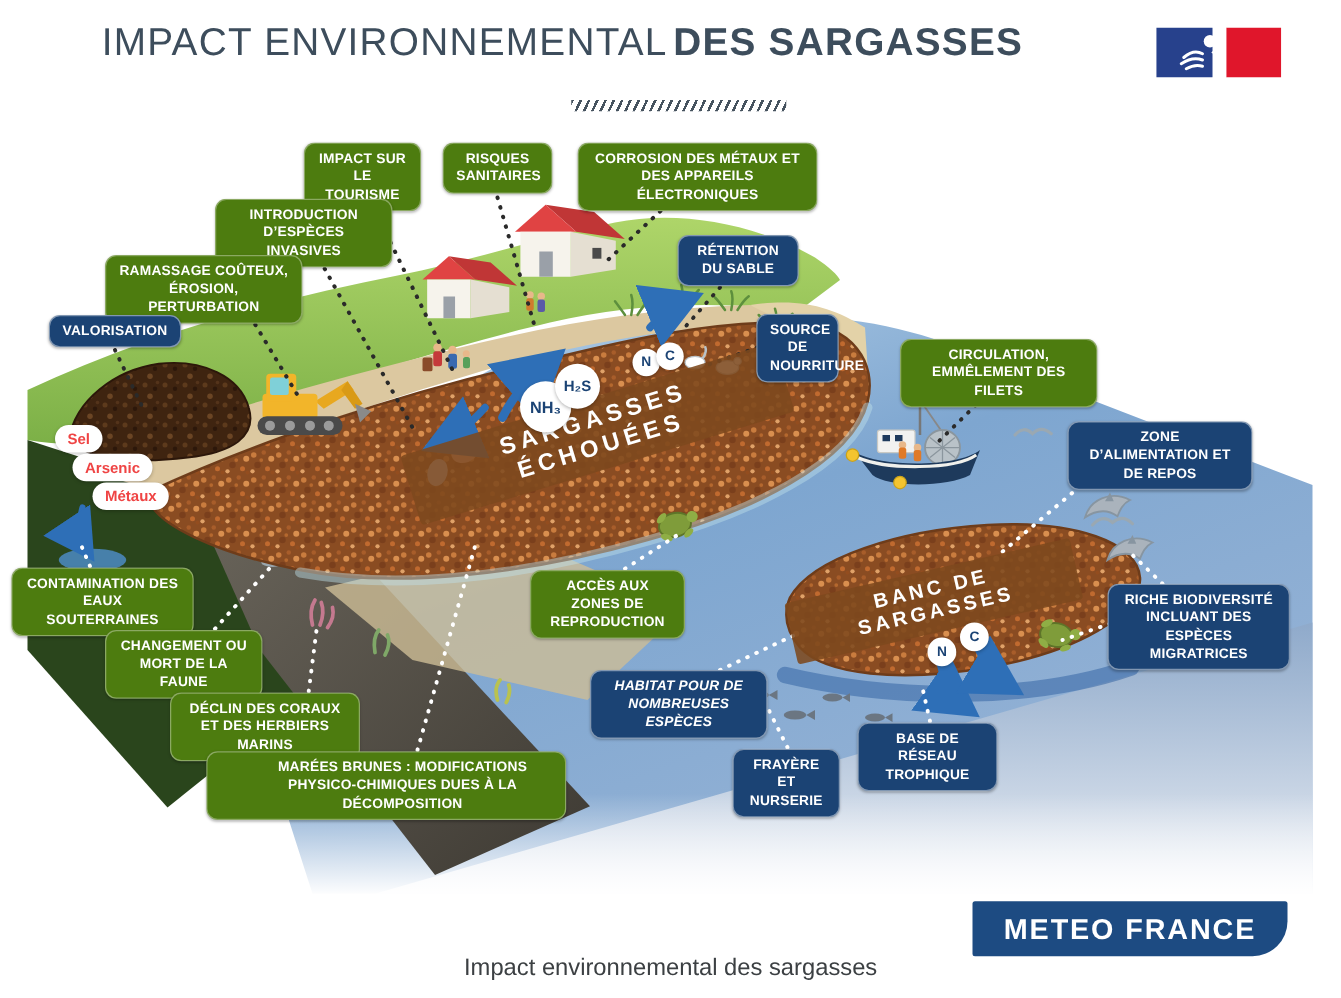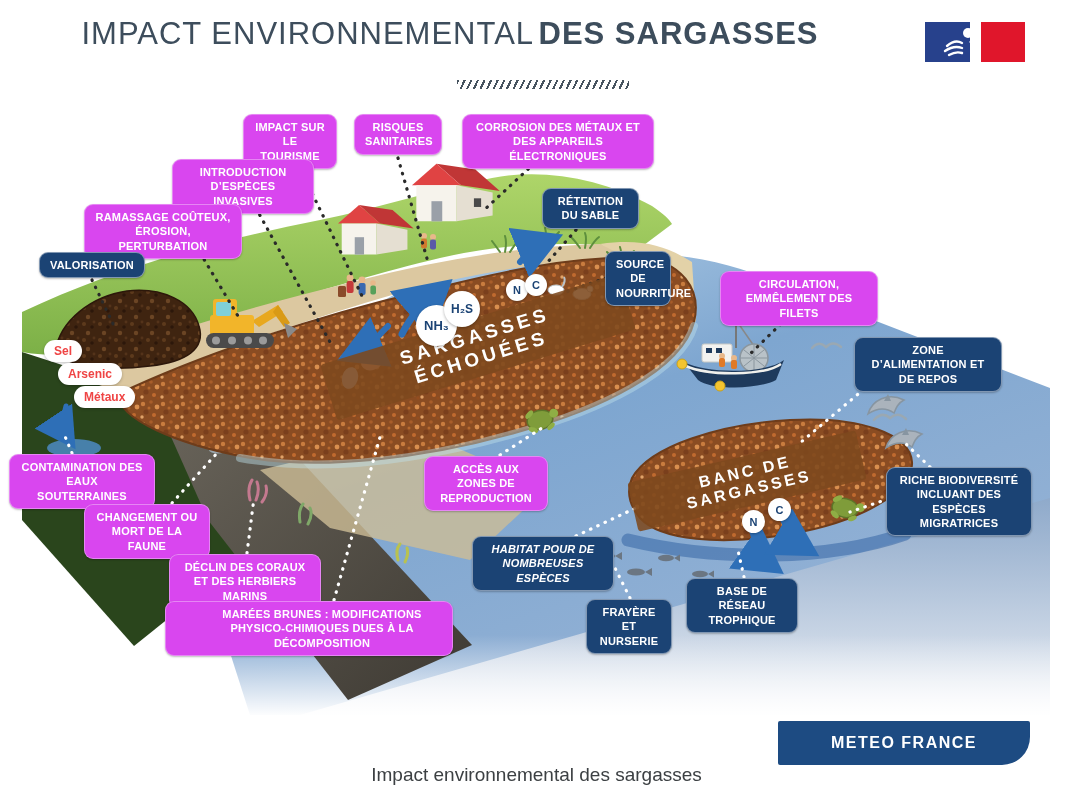--- a/index.html
+++ b/index.html
@@ -8,39 +8,39 @@
   
   #title-wrap{position:absolute;left:0;top:16px;width:900px;text-align:center;color:#3d4d5c;}
   #title-wrap .t-reg{font-size:31px;font-weight:500;letter-spacing:1px;}
   #title-wrap .t-bold{font-size:31px;font-weight:800;letter-spacing:1px;}
   #hatch{position:absolute;left:457px;top:80px;width:172px;height:9px;
          background:repeating-linear-gradient(115deg,#46535f 0 2px,transparent 2px 6px);}
   
   .callout{position:absolute;box-sizing:border-box;padding:5px 10px;border-radius:9px;
            color:#fff;font-size:11px;font-weight:700;line-height:1.3;text-align:center;
            letter-spacing:.2px;box-shadow:0 1px 2px rgba(0,0,0,.25);z-index:5;}
-  .callout.brown{background:#d946ef;border:1px solid rgba(255,255,255,.35);}
+  .callout.brown{background:#4d7c0f;border:1px solid rgba(255,255,255,.35);}
   .callout.blue{background:#1b4374;border:1px solid rgba(255,255,255,.45);}
   
   .pill{position:absolute;background:#fff;color:#ef4444;font-size:12px;font-weight:700;
         padding:4px 10px;border-radius:14px;box-shadow:0 1px 3px rgba(0,0,0,.25);z-index:5;}
   
   .chem{position:absolute;background:#fff;color:#1b4374;font-weight:700;border-radius:50%;
         display:flex;align-items:center;justify-content:center;
         box-shadow:0 1px 3px rgba(0,0,0,.3);z-index:5;}
   
   .banner{position:absolute;color:#fff;font-weight:700;text-align:center;z-index:4;
           background:rgba(125,73,30,.88);border-radius:3px;padding:7px 8px;box-sizing:border-box;}
   #banner-beached{left:322px;top:318px;width:312px;font-size:19px;letter-spacing:4px;
                   transform:rotate(-17deg);}
   #banner-bank{left:630px;top:456px;width:234px;font-size:16px;letter-spacing:3px;
                transform:rotate(-13deg);}
   
   #meteo-box{position:absolute;left:778px;top:721px;width:252px;height:44px;background:#1d4b82;
-             border-radius:2px 2px 28px 2px;color:#fff;font-size:16px;font-weight:800;
+             border-radius:2px 2px 28px 2px;color:#fff;font-size:23px;font-weight:800;
              letter-spacing:1.5px;display:flex;align-items:center;justify-content:center;z-index:5;}
   #caption{position:absolute;left:0;top:764px;width:1073px;text-align:center;color:#3c4043;
            font-size:19px;z-index:5;}
   #flag{position:absolute;left:925px;top:22px;z-index:5;}
   #scene{position:absolute;left:0;top:0;z-index:1;}
 </style>
 </head>
 <body>
 
 <div id="stage">
@@ -320,21 +320,21 @@
   <div class="callout brown" style="left:462px;top:114px;width:192px;">CORROSION DES MÉTAUX ET DES APPAREILS ÉLECTRONIQUES</div>
   <div class="callout brown" style="left:172px;top:159px;width:142px;">INTRODUCTION D’ESPÈCES INVASIVES</div>
   <div class="callout brown" style="left:84px;top:204px;width:158px;">RAMASSAGE COÛTEUX, ÉROSION, PERTURBATION</div>
   <div class="callout blue" style="left:39px;top:252px;white-space:nowrap;">VALORISATION</div>
   <div class="callout blue" style="left:542px;top:188px;width:97px;">RÉTENTION DU SABLE</div>
   <div class="callout blue" style="left:605px;top:251px;width:66px;">SOURCE DE NOURRITURE</div>
   <div class="callout brown" style="left:720px;top:271px;width:158px;">CIRCULATION, EMMÊLEMENT DES FILETS</div>
   <div class="callout brown" style="left:9px;top:454px;width:146px;">CONTAMINATION DES EAUX SOUTERRAINES</div>
   <div class="callout blue" style="left:854px;top:337px;width:148px;">ZONE D’ALIMENTATION ET DE REPOS</div>
   <div class="callout brown" style="left:84px;top:504px;width:126px;">CHANGEMENT OU MORT DE LA FAUNE</div>
-  <div class="callout brown" style="left:136px;top:554px;width:152px;margin-left:33px;">DÉCLIN DES CORAUX ET DES HERBIERS MARINS</div>
+  <div class="callout brown" style="left:136px;top:554px;width:152px;">DÉCLIN DES CORAUX ET DES HERBIERS MARINS</div>
   <div class="callout brown" style="left:165px;top:601px;width:288px;padding-left:36px;">MARÉES BRUNES : MODIFICATIONS PHYSICO-CHIMIQUES DUES À LA DÉCOMPOSITION</div>
   <div class="callout brown" style="left:424px;top:456px;width:124px;">ACCÈS AUX ZONES DE REPRODUCTION</div>
   <div class="callout blue" style="left:472px;top:536px;width:142px;font-style:italic;">HABITAT POUR DE NOMBREUSES ESPÈCES</div>
   <div class="callout blue" style="left:586px;top:599px;width:86px;">FRAYÈRE ET NURSERIE</div>
   <div class="callout blue" style="left:686px;top:578px;width:112px;">BASE DE RÉSEAU TROPHIQUE</div>
   <div class="callout blue" style="left:886px;top:467px;width:146px;">RICHE BIODIVERSITÉ INCLUANT DES ESPÈCES MIGRATRICES</div>
 
   <div class="banner" id="banner-beached">SARGASSES ÉCHOUÉES</div>
   <div class="banner" id="banner-bank">BANC DE SARGASSES</div>
 

